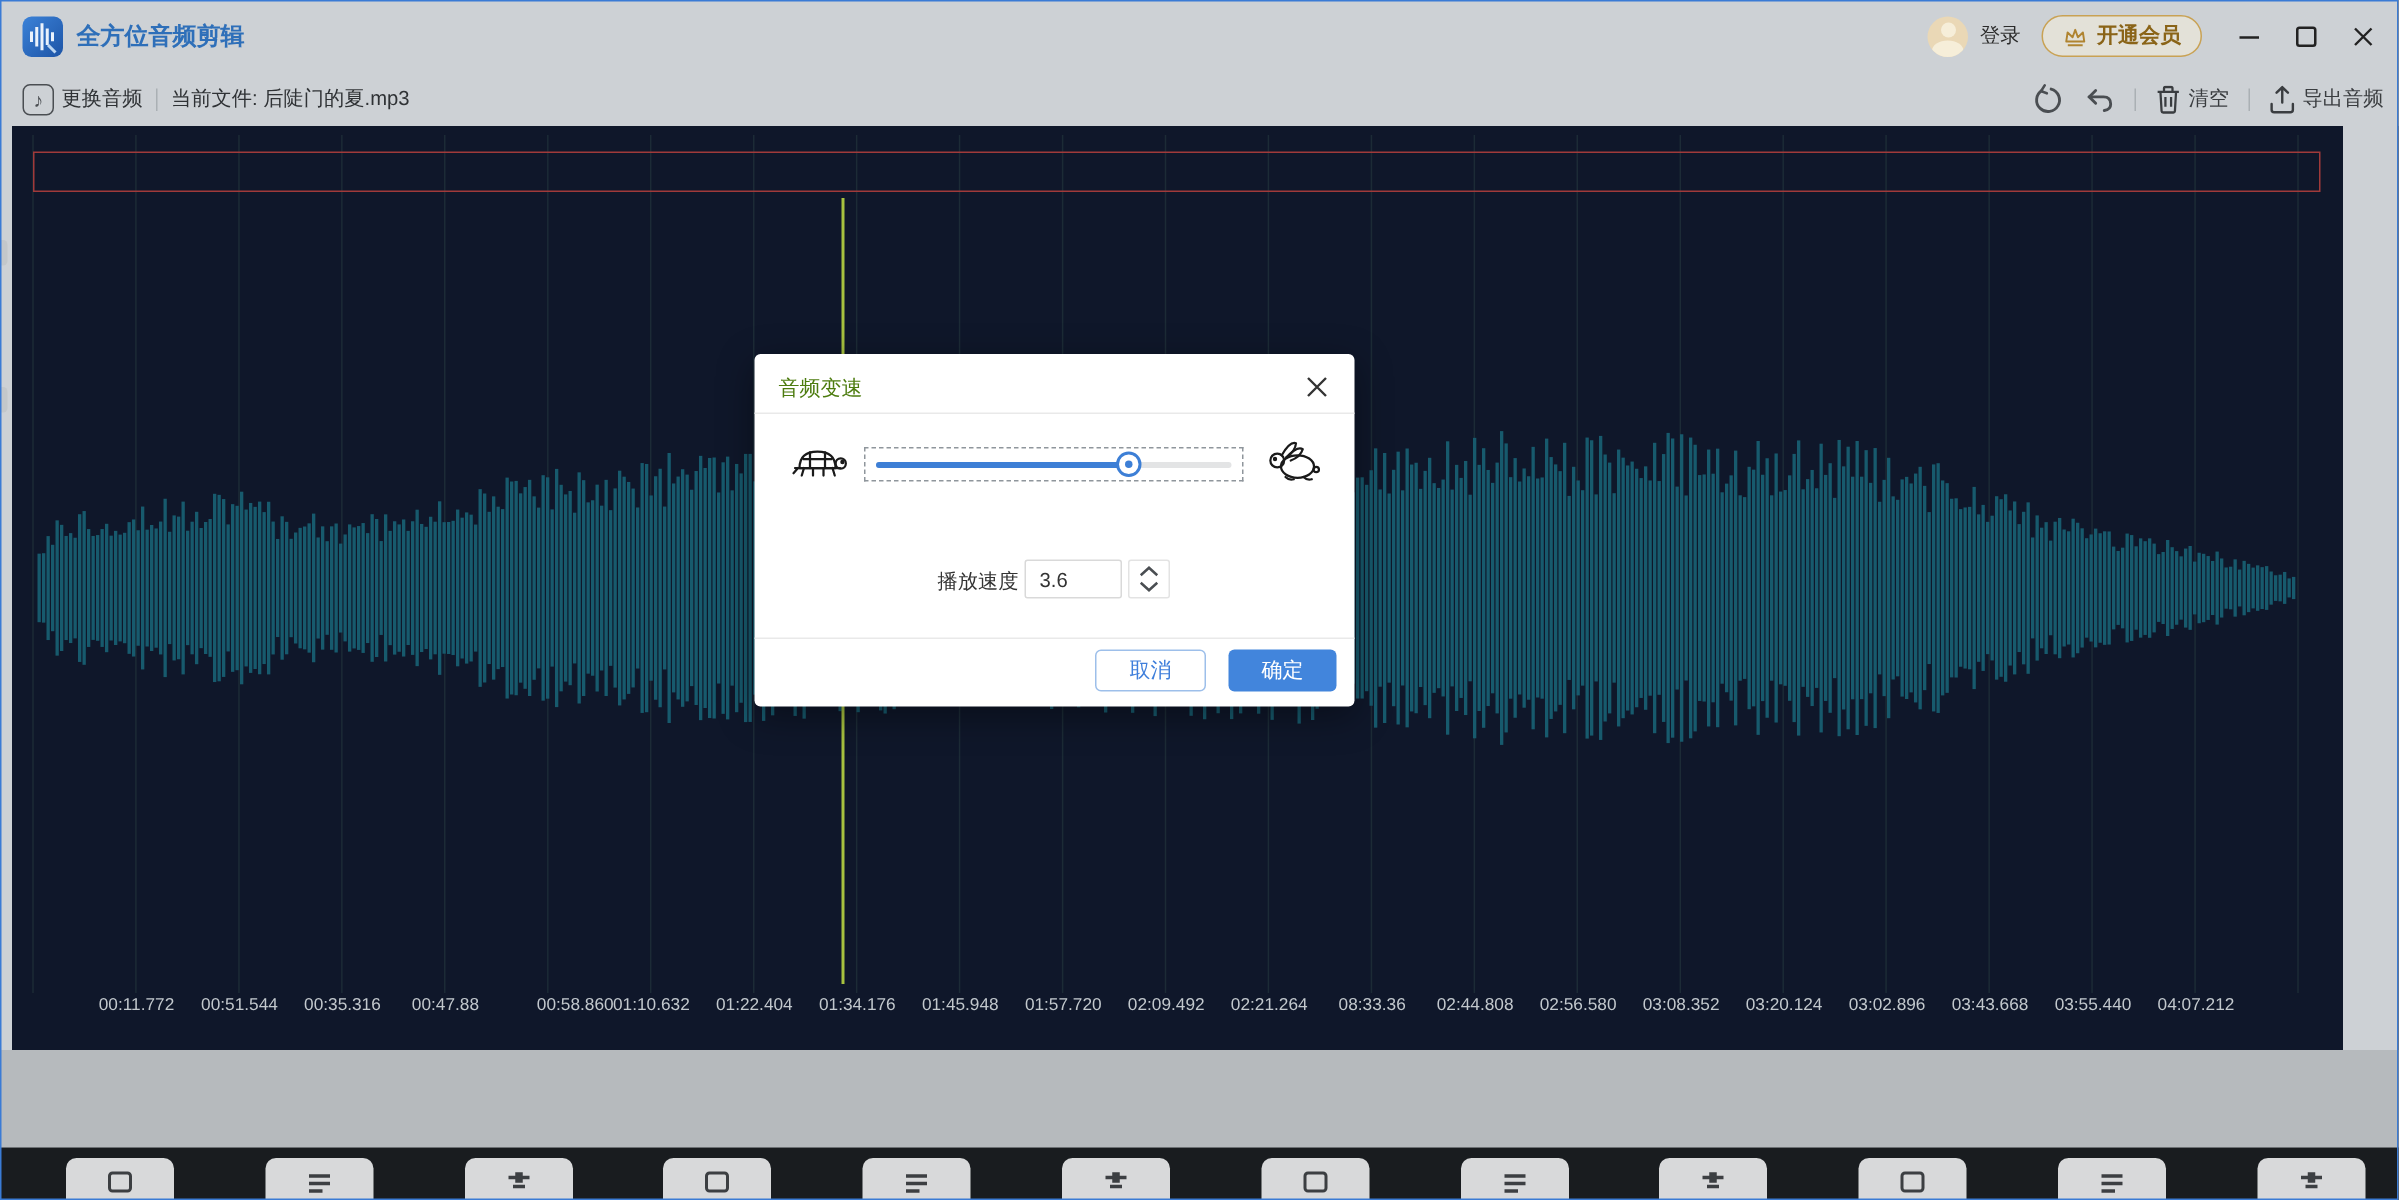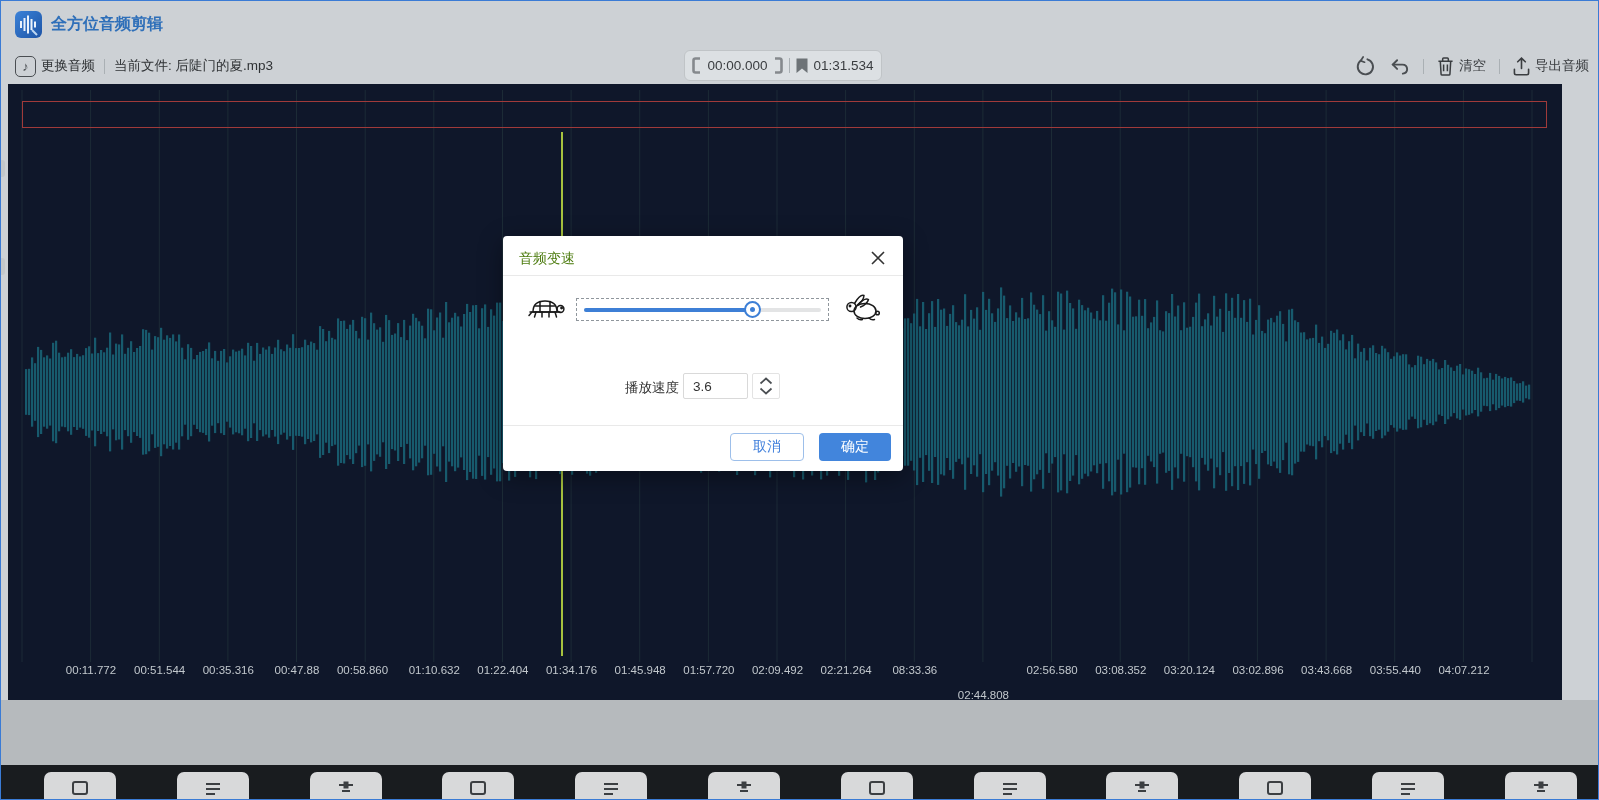--- a/index.html
+++ b/index.html
@@ -91,52 +91,62 @@
         <rect x="8.5" y="7" width="2" height="13"></rect>
         <rect x="12" y="4.5" width="2" height="18"></rect>
         <rect x="15.5" y="8" width="2" height="11"></rect>
         <rect x="19" y="10.5" width="2" height="6"></rect>
       </g>
       <path d="M17 19 l5 5" stroke="#bcd6f2" stroke-width="2" fill="none"></path>
     </svg>
   </div>
   <div class="app-title">全方位音频剪辑</div>
 
+  <div class="titlebar-right">
+    <div class="avatar"></div>
+    <span class="login-label">登录</span>
+    <div class="vip-pill">
+      <span style="display:flex;">
+        <svg width="17" height="15" viewBox="0 0 24 21" fill="none" stroke="#b08430" stroke-width="1.8" stroke-linejoin="round">
+          <path d="M3.5 15 L4.8 6.5 L9.5 11 L12 4 L14.5 11 L19.2 6.5 L20.5 15 Z"></path>
+          <path d="M5 18.5 H19"></path>
+        </svg>
+      </span>
+      <span>开通会员</span>
+    </div>
+    <div class="win-btns">
+      <div class="win-btn">
+        <svg width="15" height="15" viewBox="0 0 15 15">
+            <path d="M1 8 H14" stroke="#222" stroke-width="1.6"></path>
+          </svg>
+      </div>
+      <div class="win-btn">
+        <svg width="15" height="15" viewBox="0 0 15 15">
+            <rect x="1.5" y="1.5" width="12" height="12" rx="1.5" fill="none" stroke="#222" stroke-width="1.7"></rect>
+          </svg>
+      </div>
+      <div class="win-btn">
+        <svg width="15" height="15" viewBox="0 0 15 15">
+            <path d="M2 2 L13 13 M13 2 L2 13" stroke="#222" stroke-width="1.6"></path>
+          </svg>
+      </div>
+    </div>
+  </div>
 </div>
 
 <div class="toolbar">
   <div class="tb-left">
     <div class="tb-icon">
       <span class="music-box">♪</span>
       <span class="tb-text">更换音频</span>
     </div>
     <div class="v-div"></div>
     <span class="tb-text">当前文件: 后陡门的夏.mp3</span>
   </div>
 
-  <div class="time-pill">
-    <span style="display:flex;">
-      <svg width="9" height="17" viewBox="0 0 9 17">
-          <path d="M8 1.5 H3.5 Q1.5 1.5 1.5 3.5 V13.5 Q1.5 15.5 3.5 15.5 H8" fill="none" stroke="#85898d" stroke-width="2.6"></path>
-        </svg>
-    </span>
-    <span class="t">00:00.000</span>
-    <span style="display:flex;">
-      <svg width="9" height="17" viewBox="0 0 9 17">
-          <path d="M1 1.5 H5.5 Q7.5 1.5 7.5 3.5 V13.5 Q7.5 15.5 5.5 15.5 H1" fill="none" stroke="#85898d" stroke-width="2.6"></path>
-        </svg>
-    </span>
-    <span class="v-div"></span>
-    <span style="display:flex;">
-      <svg width="12" height="16" viewBox="0 0 12 16">
-          <path d="M0.5 0.5 H11.5 V15 L6 10.6 L0.5 15 Z" fill="#6d7377"></path>
-        </svg>
-    </span>
-    <span class="t">01:31.534</span>
-  </div>
 
   <div class="tb-right">
     <div class="tb-icon">
       <svg width="21" height="21" viewBox="0 0 22 22" fill="none" stroke="#4a4e52" stroke-width="2" stroke-linecap="round">
         <path d="M6.5 4.5 A 8 8 0 1 0 13 3.5"></path>
           <path d="M8.5 1 L6 5 L10 6.5" stroke-width="1.8"></path>
       </svg>
     </div>
     <div class="tb-icon">
       <svg width="21" height="21" viewBox="0 0 22 22" fill="none" stroke="#4a4e52" stroke-width="2" stroke-linecap="round">
@@ -698,30 +708,30 @@
         <rect x="1520.0" y="300.6" width="2.2" height="14.8"></rect>
       </g>
     </svg>
   <div class="sel-rect" style="border-color: rgb(160, 58, 58);"></div>
   <div class="playhead" style="background: rgb(167, 194, 63); left: 553px;"></div>
   <div id="tl-labels">
       <span class="tl-label" style="left: 83px;">00:11.772</span>
       <span class="tl-label" style="left: 151.65px;">00:51.544</span>
       <span class="tl-label" style="left: 220.3px;">00:35.316</span>
       <span class="tl-label" style="left: 288.95px;">00:47.88</span>
-      <span class="tl-label" style="left: 342px; padding-left: 25px;">00:58.860</span>
+      <span class="tl-label" style="left: 363px; padding-left: 25px;">00:58.860</span>
       <span class="tl-label" style="left: 426.25px;">01:10.632</span>
       <span class="tl-label" style="left: 494.9px;">01:22.404</span>
       <span class="tl-label" style="left: 563.55px;">01:34.176</span>
       <span class="tl-label" style="left: 632.2px;">01:45.948</span>
       <span class="tl-label" style="left: 700.85px;">01:57.720</span>
       <span class="tl-label" style="left: 769.5px;">02:09.492</span>
       <span class="tl-label" style="left: 838.15px;">02:21.264</span>
       <span class="tl-label" style="left: 906.8px;">08:33.36</span>
-      <span class="tl-label" style="left: 975.45px; margin-top: 25px;">02:44.808</span>
+      <span class="tl-label" style="left: 975.45px;">02:44.808</span>
       <span class="tl-label" style="left: 1044.1px;">02:56.580</span>
       <span class="tl-label" style="left: 1112.75px;">03:08.352</span>
       <span class="tl-label" style="left: 1181.4px;">03:20.124</span>
       <span class="tl-label" style="left: 1250.05px;">03:02.896</span>
       <span class="tl-label" style="left: 1318.7px;">03:43.668</span>
       <span class="tl-label" style="left: 1387.35px;">03:55.440</span>
       <span class="tl-label" style="left: 1456px;">04:07.212</span>
     </div>
 </div>
 <div class="edge-mark" style="top:160px;"></div>

